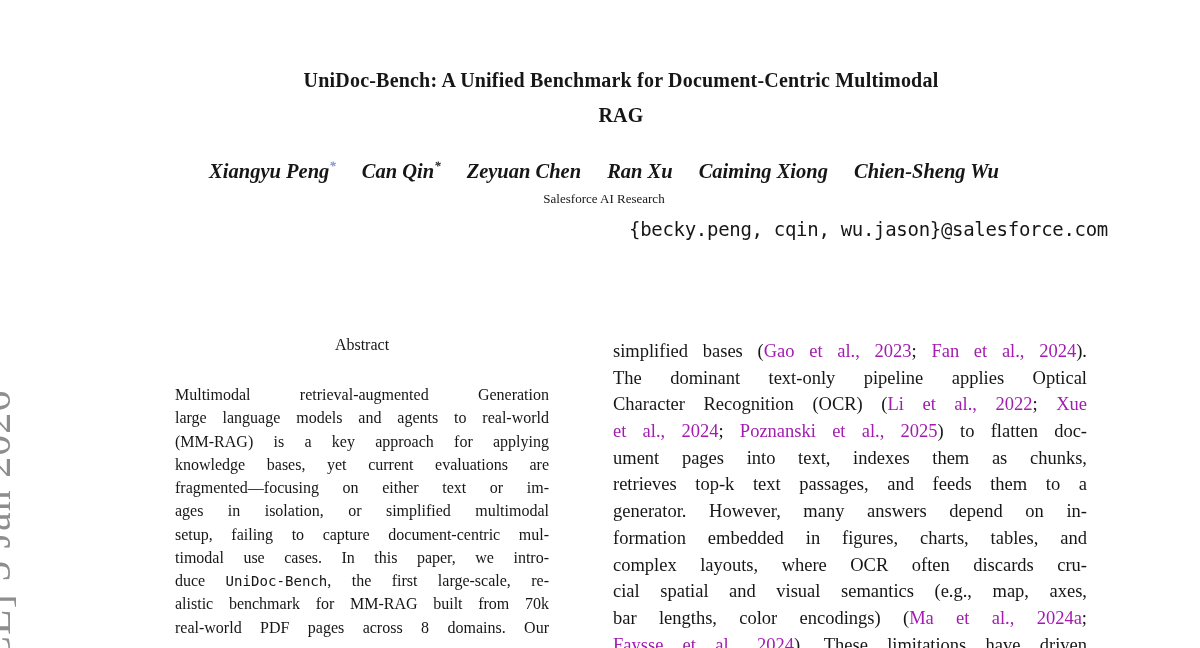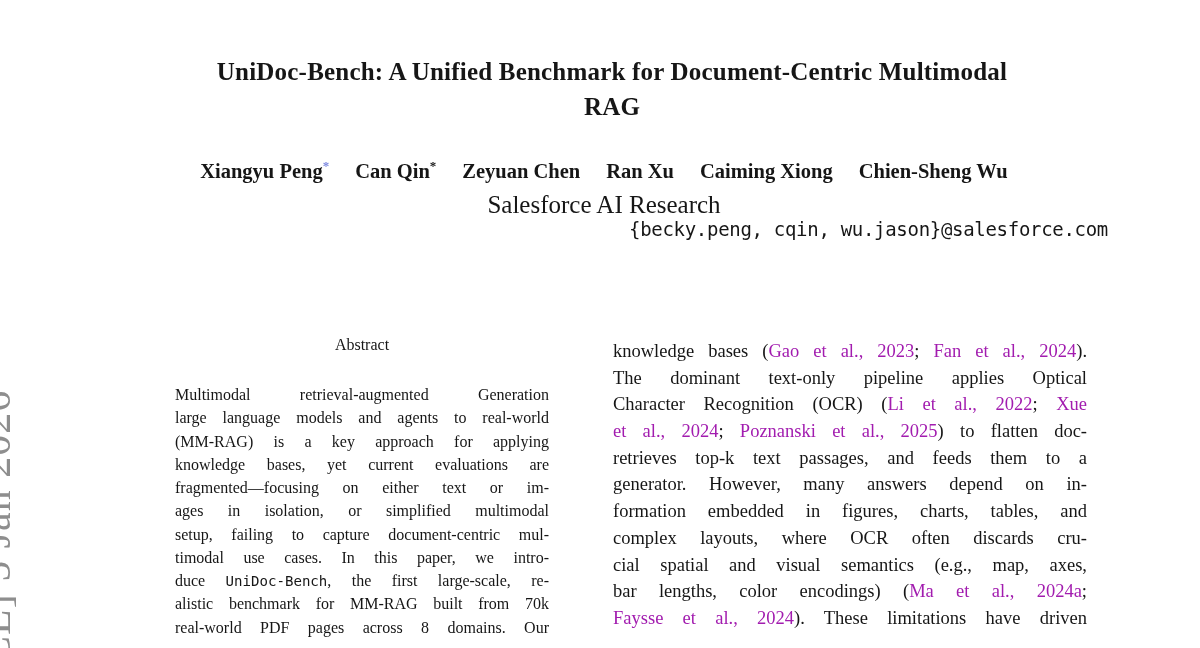--- a/index.html
+++ b/index.html
@@ -28,33 +28,33 @@
   }
 
   .center-row {
     position: absolute;
     left: 100px;
     width: 1008px;
     text-align: center;
   }
   .title {
     top: 46px;
-    margin: 8px;
-    font-size: 25px;
+    margin: 17px;
+    font-size: 20px;
     line-height: 35px;
     font-weight: bold;
     letter-spacing: 0.2px;
   }
-  .authors { top: 160px; font-size: 20.5px; font-weight: bold; white-space: nowrap; }
+  .authors { top: 160px; font-size: 20.5px; font-weight: bold; white-space: nowrap; font-style: italic; }
   .author { margin: 0 13px; display: inline-block; }
   .author .mark { font-size: 13px; position: relative; top: -8px; font-weight: bold; }
   .mark-blue  { color: #7c88e0; }
   .mark-black { color: #161616; }
 
-  .affiliation { top: 191px; font-size: 25px; }
+  .affiliation { top: 191px; font-size: 13px; }
   .email {
     top: 218px;
     font-size: 19px;
     font-family: "DejaVu Sans Mono", monospace;
     letter-spacing: -0.3px;
     text-align: right;
   }
 
   .abstract-heading {
     position: absolute;
@@ -126,24 +126,25 @@
       <div class="abs-line"><span>fragmented—focusing on either text or im-</span></div>
       <div class="abs-line"><span>ages in isolation, or simplified multimodal</span></div>
       <div class="abs-line"><span>setup, failing to capture document-centric mul-</span></div>
       <div class="abs-line"><span>timodal use cases. In this paper, we intro-</span></div>
       <div class="abs-line"><span>duce </span><span class="mono">UniDoc-Bench</span><span>, the first large-scale, re-</span></div>
       <div class="abs-line"><span>alistic benchmark for MM-RAG built from 70k</span></div>
       <div class="abs-line"><span>real-world PDF pages across 8 domains. Our</span></div>
     </div>
 
   <div class="right-col">
-      <div class="intro-line"><span>knowledge bases (</span><span class="cite">Gao et al., 2023</span><span>; </span><span class="cite">Fan et al., 2024</span><span>).</span></div>
+      <div class="intro-line"><span>simplified bases (</span><span class="cite">Gao et al., 2023</span><span>; </span><span class="cite">Fan et al., 2024</span><span>).</span></div>
       <div class="intro-line"><span>The dominant text-only pipeline applies Optical</span></div>
       <div class="intro-line"><span>Character Recognition (OCR) (</span><span class="cite">Li et al., 2022</span><span>; </span><span class="cite">Xue</span></div>
       <div class="intro-line"><span class="cite">et al., 2024</span><span>; </span><span class="cite">Poznanski et al., 2025</span><span>) to flatten doc-</span></div>
+      <div class="intro-line"><span>ument pages into text, indexes them as chunks,</span></div>
       <div class="intro-line"><span>retrieves top-k text passages, and feeds them to a</span></div>
       <div class="intro-line"><span>generator. However, many answers depend on in-</span></div>
       <div class="intro-line"><span>formation embedded in figures, charts, tables, and</span></div>
       <div class="intro-line"><span>complex layouts, where OCR often discards cru-</span></div>
       <div class="intro-line"><span>cial spatial and visual semantics (e.g., map, axes,</span></div>
       <div class="intro-line"><span>bar lengths, color encodings) (</span><span class="cite">Ma et al., 2024a</span><span>;</span></div>
       <div class="intro-line"><span class="cite">Faysse et al., 2024</span><span>). These limitations have driven</span></div>
     </div>
 
 </div>

